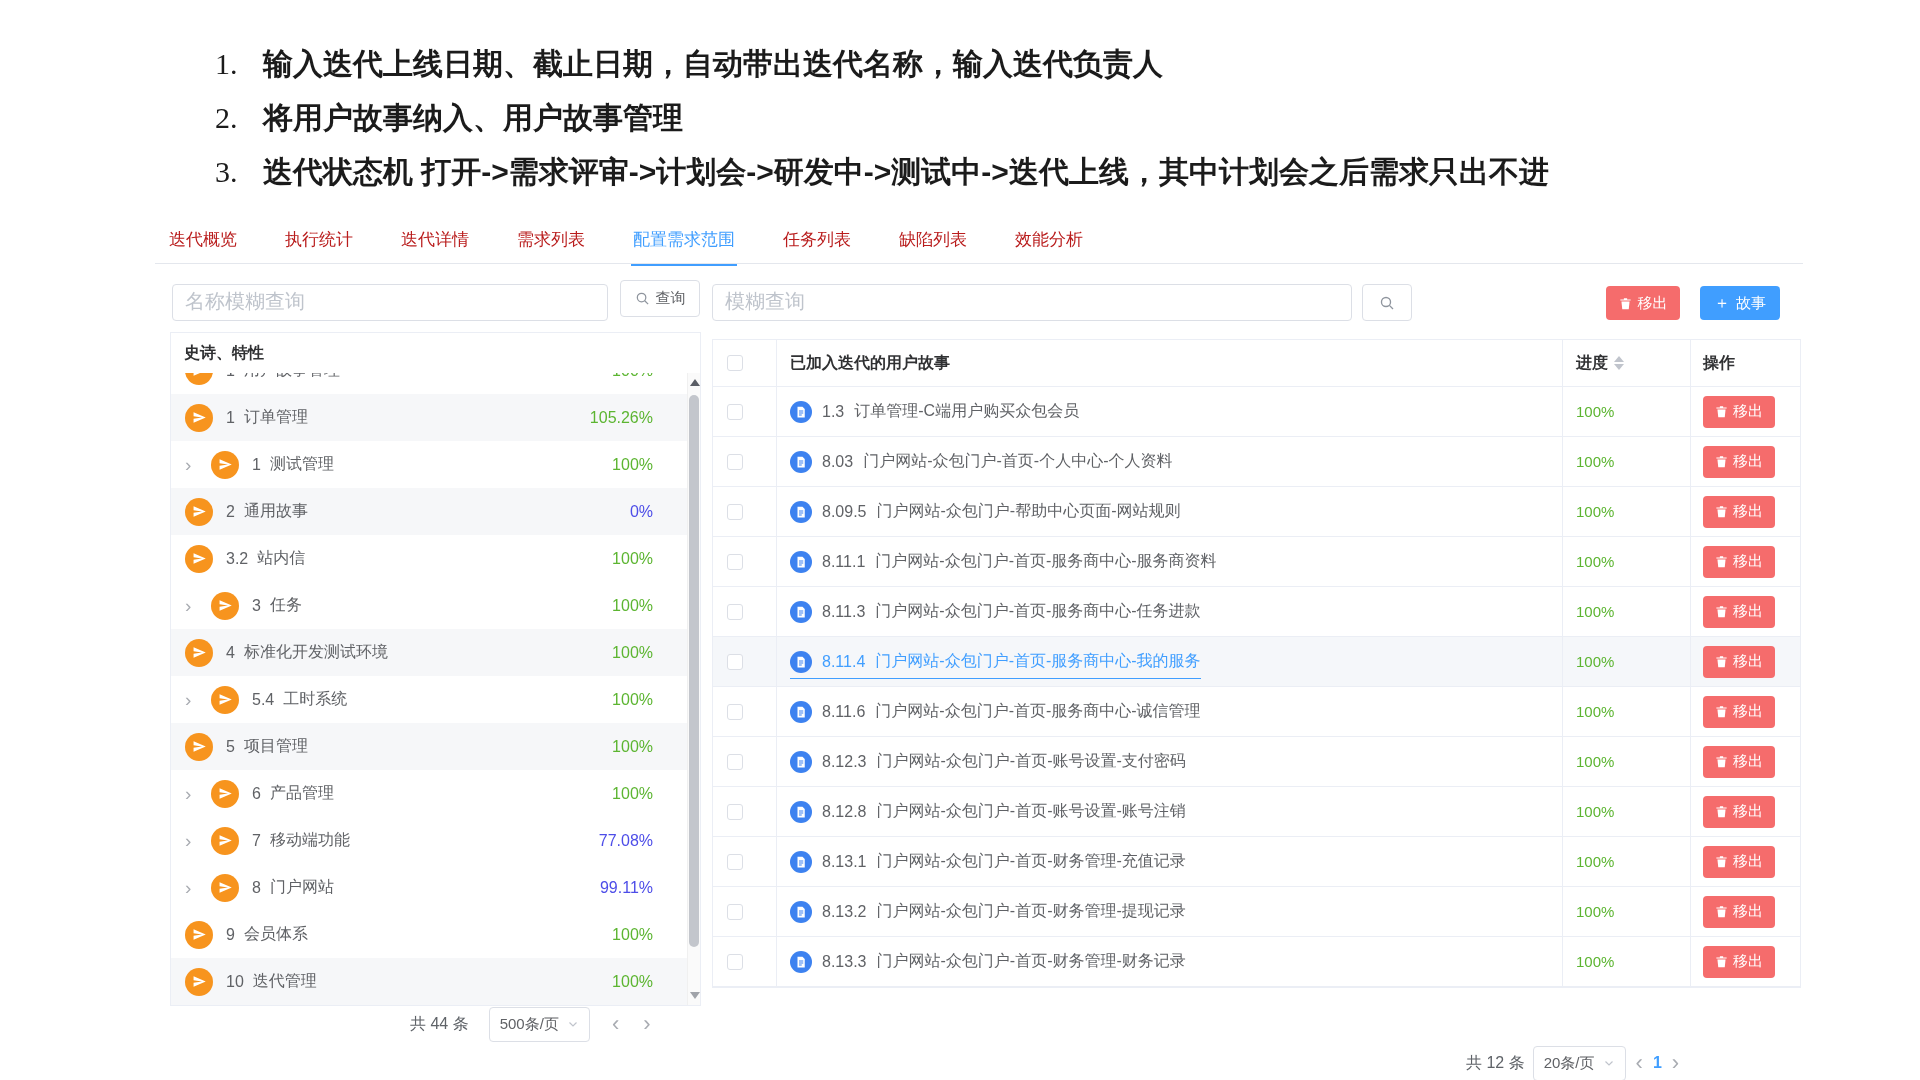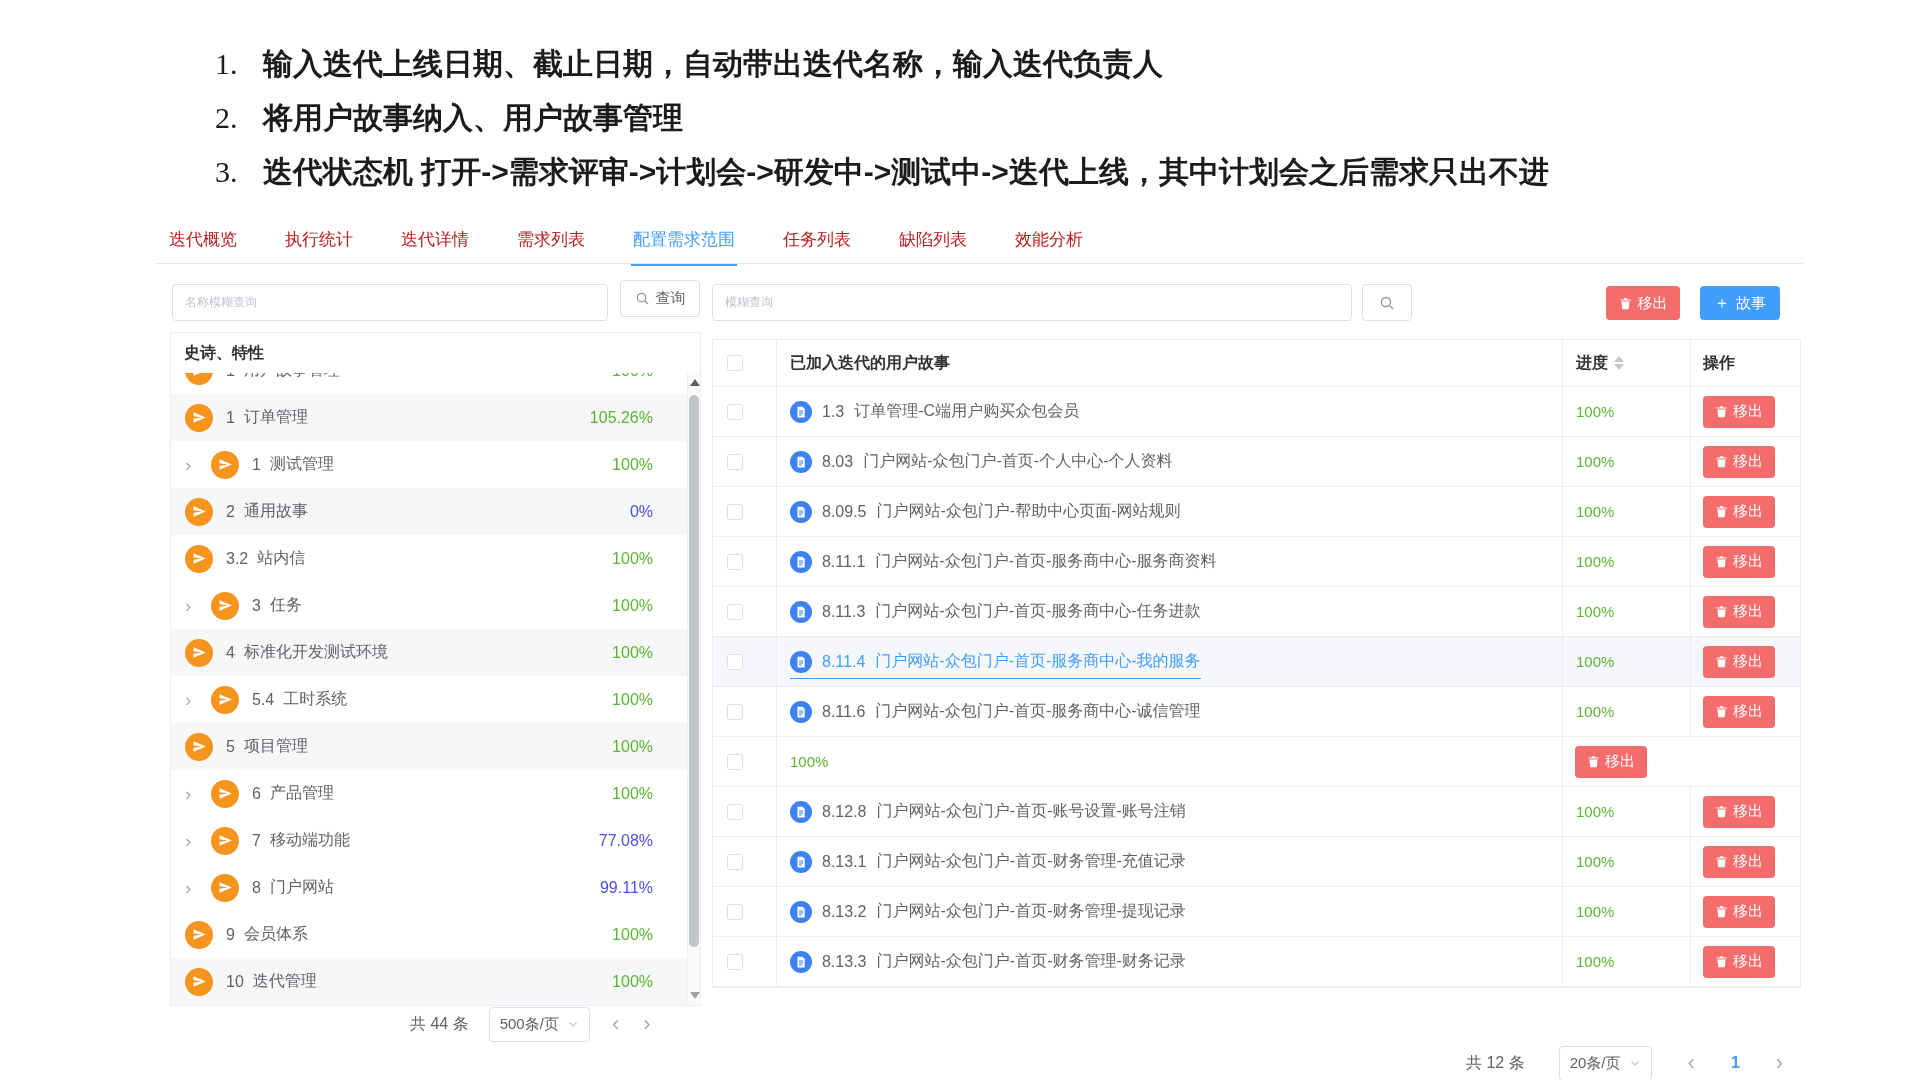--- a/index.html
+++ b/index.html
@@ -10,21 +10,21 @@
   #notes { position:absolute; left:215px; top:42px; list-style:none; }
   #notes li { position:relative; padding-left:48px; font-size:30px; font-weight:600; color:#1b1b1b; line-height:44px; margin-bottom:10px; white-space:nowrap; }
   #notes li .marker { position:absolute; left:0; top:0; font-family:"Liberation Serif",serif; font-weight:400; color:#1b1b1b; }
 
   
   #tabbar { position:absolute; left:155px; top:226px; width:1648px; height:38px; border-bottom:1px solid #e4e7ed; display:flex; align-items:flex-start; padding-left:12px; }
   .tab { font-size:17px; color:#b91c1c; margin-right:44px; padding:2px 2px 13px 2px; cursor:pointer; white-space:nowrap; }
   .tab.active { color:#409eff; border-bottom:2px solid #409eff; margin-bottom:-1px; }
 
   
-  .ipt { position:absolute; height:37px; border:1px solid #dcdfe6; border-radius:4px; padding:0 12px; font-size:12px; color:#606266; outline:none; background:#fff; font-family:Liberation Mono, monospace; }
+  .ipt { position:absolute; height:37px; border:1px solid #dcdfe6; border-radius:4px; padding:0 12px; font-size:20px; color:#606266; outline:none; background:#fff; font-family:Liberation Mono, monospace; }
   .ipt::placeholder { color:#bfc4cc; }
   .btn-plain { position:absolute; height:37px; border:1px solid #dcdfe6; border-radius:4px; background:#fff; color:#606266; font-size:15px; display:flex; align-items:center; justify-content:center; gap:6px; cursor:pointer; font-family:inherit; }
   .btn-solid { position:absolute; height:34px; border:none; border-radius:4px; color:#fff; font-size:15px; display:flex; align-items:center; justify-content:center; gap:6px; cursor:pointer; font-family:inherit; white-space:nowrap; }
   .btn-red { background:#f56c6c; }
   .btn-blue { background:#409eff; }
   .plus-glyph { font-size:16px; line-height:1; }
 
   
   #left-search { left:172px; top:284px; width:436px; }
   #left-search-btn { left:620px; top:280px; width:80px; }
@@ -44,21 +44,21 @@
 
   
   #epic-scrollbar { position:absolute; top:40px; right:0; bottom:0; width:13px; background:#fafafa; border-left:1px solid #f0f0f0; }
   .scroll-arrow-up { position:absolute; top:6px; left:2px; width:0; height:0; border-left:5px solid transparent; border-right:5px solid transparent; border-bottom:7px solid #5a5e66; }
   .scroll-arrow-down { position:absolute; bottom:6px; left:2px; width:0; height:0; border-left:5px solid transparent; border-right:5px solid transparent; border-top:7px solid #a0a3a9; }
   #epic-scroll-thumb { position:absolute; top:22px; left:1px; width:10px; height:552px; background:#c3c6cc; border-radius:5px; }
 
   
   .pager { position:absolute; display:flex; align-items:center; font-size:16px; color:#5f6368; }
   #left-pager { left:410px; top:1006px; height:36px; gap:20px; }
-  #right-pager { left:1466px; top:1046px; height:34px; gap:34px;text-align:center; }
+  #right-pager { left:1466px; top:1046px; height:34px; gap:8px;text-align:center; }
   .page-size { height:35px; min-width:92px; border:1px solid #dcdfe6; border-radius:4px; display:flex; align-items:center; justify-content:center; gap:8px; padding:0 10px; font-size:15px; color:#606266; cursor:pointer; background:#fff; }
   .pg-arrow { color:#a9acb2; font-size:22px; line-height:1; cursor:pointer; padding:0 2px; }
   .pg-num { color:#409eff; font-weight:bold; font-size:16px; cursor:pointer; }
 
   
   #right-search { left:712px; top:284px; width:640px; }
   #right-search-btn { left:1362px; top:284px; width:50px; }
   #remove-top-btn { left:1606px; top:286px; width:74px; }
   #add-story-btn { left:1700px; top:286px; width:80px; }
 
@@ -541,20 +541,34 @@
                 <path fill="#fff" d="M9 2.5h6v2h6.5v2H2.5v-2H9zM4.5 8.5h15L18 22.5H6z"></path>
               </svg>
         <span class="rb-label">移出</span>
       </button>
     </div>
   </div>
         <div class="table-row t-grid">
     <div class="cell c-check">
             <span class="checkbox"></span>
           </div>
+    <div class="cell c-story">
+      <span class="story-link">
+        <span class="doc-icon">
+          <svg width="12" height="12" viewBox="0 0 24 24">
+                  <path fill="#fff" d="M5 1.5h10l4.5 4.5v17H5z"></path>
+                  <rect x="8" y="9" width="8.5" height="2" fill="#3d82f0"></rect>
+                  <rect x="8" y="13" width="8.5" height="2" fill="#3d82f0"></rect>
+                  <rect x="8" y="17" width="5.5" height="2" fill="#3d82f0"></rect>
+                </svg>
+        </span>
+        <span class="story-id">8.12.3</span>
+        <span class="story-title">门户网站-众包门户-首页-账号设置-支付密码</span>
+      </span>
+    </div>
     <div class="cell c-progress">
             <span class="pct-val">100%</span>
           </div>
     <div class="cell c-action">
       <button class="remove-btn">
         <svg width="13" height="13" viewBox="0 0 24 24">
                 <path fill="#fff" d="M9 2.5h6v2h6.5v2H2.5v-2H9zM4.5 8.5h15L18 22.5H6z"></path>
               </svg>
         <span class="rb-label">移出</span>
       </button>

